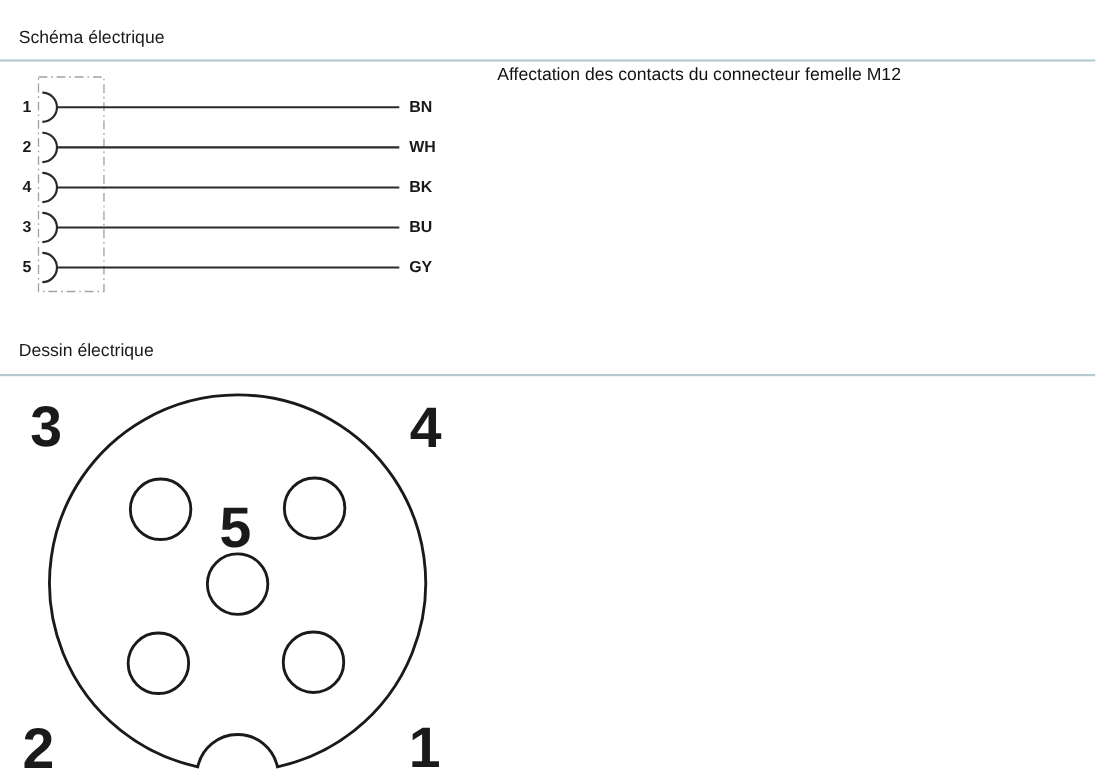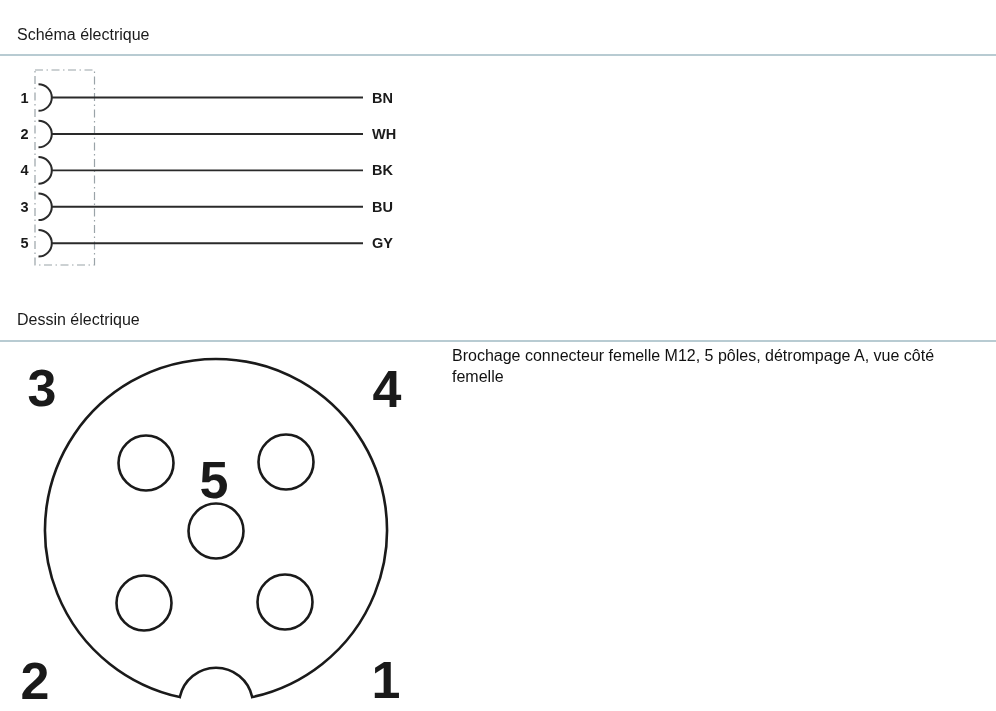--- a/index.html
+++ b/index.html
@@ -75,20 +75,21 @@
 </style>
 </head>
 <body>
 
 <div class="page">
 
   <div class="section-title title-1">Schéma électrique</div>
 
   <div class="divider divider-1" style="background: rgb(184, 203, 210);"></div>
 
+  <div class="caption caption-1">Affectation des contacts du connecteur femelle M12</div>
 
   <svg class="diagram-svg svg-wiring" width="450" height="230" viewBox="0 44 450 230">
 
     <rect class="boundary-rect" x="35" y="54" width="59.5" height="195"></rect>
 
     <g>
       <text class="pin-num" x="28.5" y="81.5" text-anchor="end" dominant-baseline="central">1</text>
       <path class="contact-arc" d="M 38.5 68.2 A 13.3 13.3 0 0 1 38.5 94.8"></path>
       <line class="wire-stroke" x1="51.8" y1="81.5" x2="363" y2="81.5"></line>
       <text class="wire-label" x="372" y="81.5" dominant-baseline="central">BN</text>
@@ -120,21 +121,20 @@
       <path class="contact-arc" d="M 38.5 213.9 A 13.3 13.3 0 0 1 38.5 240.5"></path>
       <line class="wire-stroke" x1="51.8" y1="227.2" x2="363" y2="227.2"></line>
       <text class="wire-label" x="372" y="227.2" dominant-baseline="central">GY</text>
     </g>
   </svg>
 
   <div class="section-title title-2">Dessin électrique</div>
 
   <div class="divider divider-2" style="background: rgb(184, 203, 210);"></div>
 
-  <div class="caption caption-2">Brochage connecteur femelle M12, 5 pôles, détrompage A, vue côté femelle</div>
 
   <svg class="diagram-svg svg-connector" width="440" height="376" viewBox="0 335 440 376">
 
     <path class="body-outline" d="M 179.8 681.1 A 171 171 0 1 1 252.2 681.1 A 37 37 0 0 0 179.8 681.1 Z"></path>
 
     <circle class="pin-hole" cx="146" cy="447" r="27.5"></circle>
     <circle class="pin-hole" cx="286" cy="446" r="27.5"></circle>
     <circle class="pin-hole" cx="216" cy="515" r="27.5"></circle>
     <circle class="pin-hole" cx="144" cy="587" r="27.5"></circle>
     <circle class="pin-hole" cx="285" cy="586" r="27.5"></circle>

